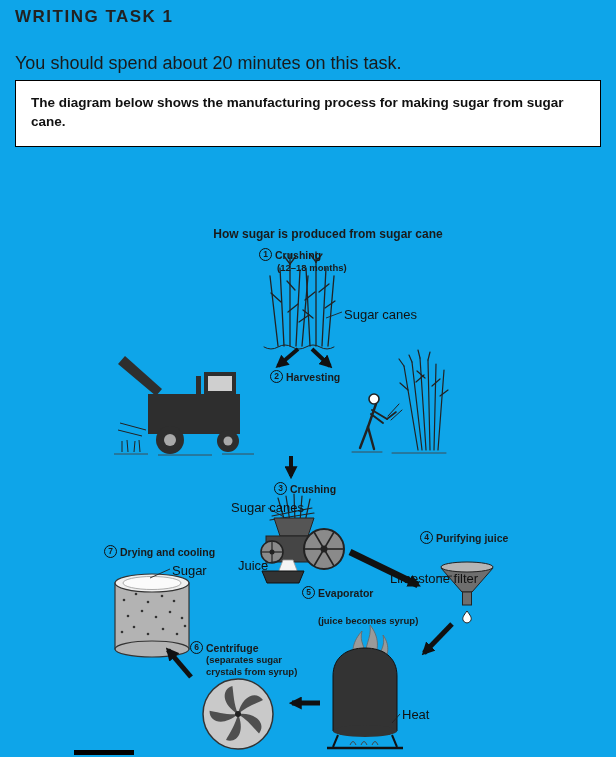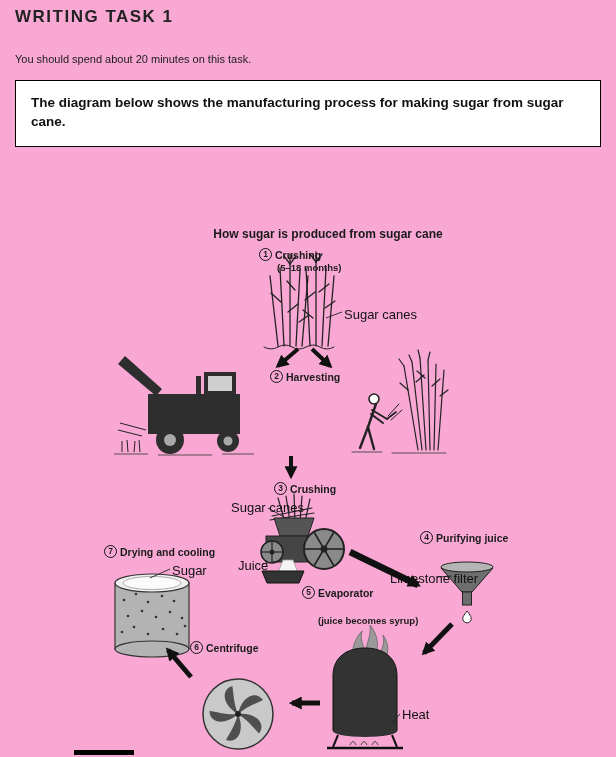--- a/index.html
+++ b/index.html
@@ -1,21 +1,21 @@
 <!DOCTYPE html>
 <html><head>
 <meta charset="utf-8">
 <style>
   * { margin:0; padding:0; box-sizing:border-box; }
   body { background:#fff; }
-  .page { position:relative; width:616px; height:757px; background:#f9a8d4;
+  .page { position:relative; width:616px; height:757px; background:#0ea5e9;
           font-family:"Liberation Sans", sans-serif; color:#1a1a1a; overflow:hidden; }
   .task-title { position:absolute; left:15px; top:7px; font-size:17px; font-weight:bold;
                 letter-spacing:1.5px; color:#222; }
-  .body-text { position:absolute; font-size:11px; color:#1a1a1a; }
+  .body-text { position:absolute; font-size:18px; color:#1a1a1a; }
   .prompt-box { position:absolute; left:15px; top:80px; width:586px;
                 border:1.5px solid #000; padding:13px 16px 15px 15px; background:#fff; }
   .prompt-box p { font-size:13.5px; font-weight:bold; 
                   line-height:1.38; color:#111; }
   .prompt-box p + p { margin-top:13px; }
   .diagram-title { position:absolute; left:20px; top:227px; width:616px; text-align:center;
                    font-size:12px; font-weight:bold; }
   .step-label { position:absolute; display:flex; align-items:center; gap:3px;
                 font-size:10.5px; font-weight:bold; white-space:nowrap; }
   .step-num { width:13px; height:13px; border:1.2px solid #111; border-radius:50%;
@@ -247,21 +247,21 @@
       <path d="M452,624 L424,653" stroke-width="5" marker-end="url(#ah)"></path>
       <path d="M320,703 L292,703" stroke-width="5" marker-end="url(#ah)"></path>
       <path d="M191,677 L168,650" stroke-width="5" marker-end="url(#ah)"></path>
     </g>
   </svg>
 
   <div class="step-label" style="left:259px; top:248px;">
     <span class="step-num">1</span>
     <span>Crushing</span>
   </div>
-  <div class="step-sub" style="left:277px; top:262px;">(5–18 months)</div>
+  <div class="step-sub" style="left:277px; top:262px;">(12–18 months)</div>
 
   <div class="ann" style="left:344px; top:307px;">Sugar canes</div>
 
   <div class="step-label" style="left:270px; top:370px;">
     <span class="step-num">2</span>
     <span>Harvesting</span>
   </div>
 
   <div class="step-label" style="left:274px; top:482px;">
     <span class="step-num">3</span>
@@ -283,20 +283,21 @@
     <span>Evaporator</span>
   </div>
   <div class="step-sub" style="left:318px; top:599px;margin-top:16px;">(juice becomes syrup)</div>
 
   <div class="ann" style="left:402px; top:707px;text-align:right;">Heat</div>
 
   <div class="step-label" style="left:190px; top:641px;">
     <span class="step-num">6</span>
     <span>Centrifuge</span>
   </div>
+  <div class="step-sub" style="left:206px; top:654px; width:108px; white-space:normal;">(separates sugar crystals from syrup)</div>
 
   <div class="step-label" style="left:104px; top:545px;">
     <span class="step-num">7</span>
     <span>Drying and cooling</span>
   </div>
 
   <div class="ann" style="left:172px; top:563px;">Sugar</div>
 
   <div class="crop-mark"></div>
 </div>

